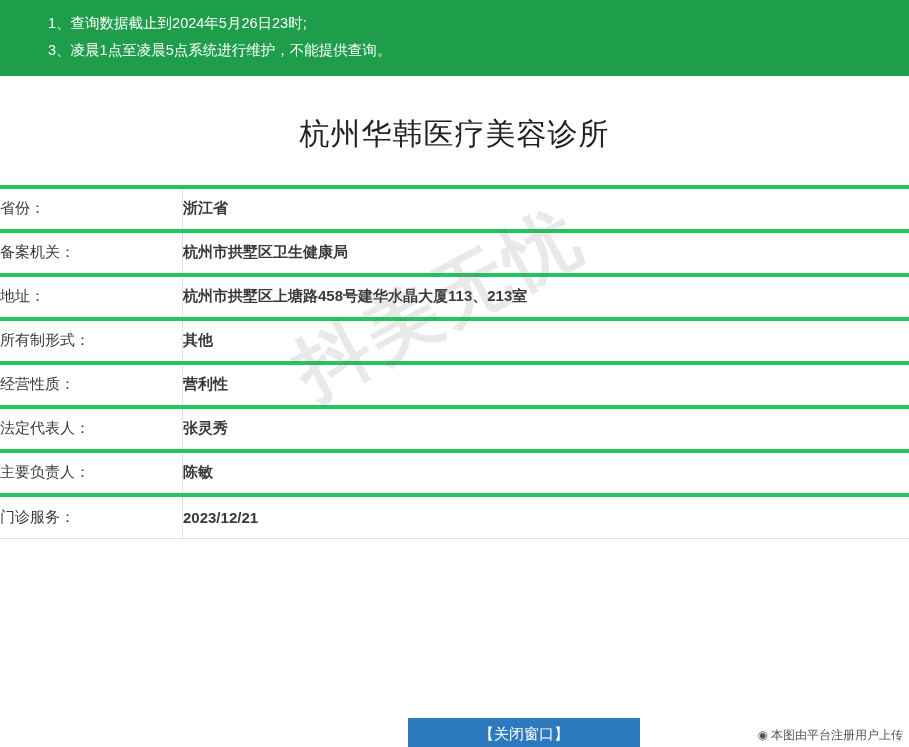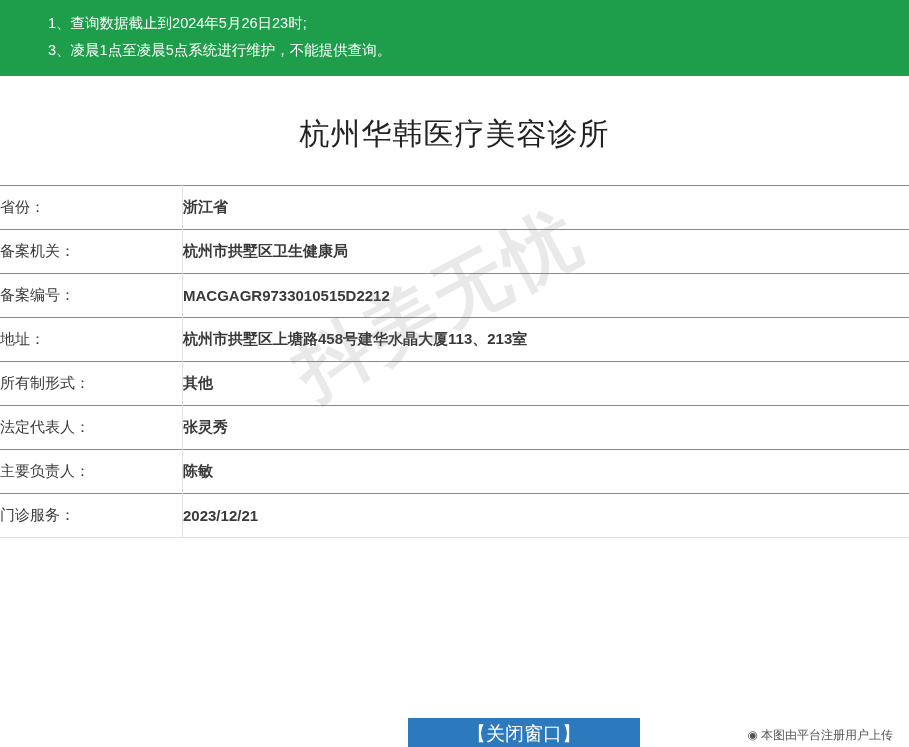--- a/index.html
+++ b/index.html
@@ -42,21 +42,21 @@
   
   .info-table {
     width: 909px;
     border-collapse: collapse;
     table-layout: fixed;
   }
   .info-table tr {
     height: 44px;
   }
   .info-table td {
-    border-top: 1px solid #22c55e;
+    border-top: 4px solid #22c55e;
     font-size: 15px;
     color: #3a3a3a;
     vertical-align: middle;
     padding: 0;
   }
   .info-table tr:last-child td {
     border-bottom: 1px solid #e2e2e2;
   }
   .cell-label {
     width: 182px;
@@ -95,30 +95,30 @@
     height: 29px;
   }
   .close-btn {
     position: absolute;
     left: 408px;
     top: 0;
     width: 232px;
     height: 29px;
     background: #2d79bd;
     color: #ffffff;
-    font-size: 19px;
+    font-size: 15px;
     text-align: center;
     line-height: 29px;
     border: none;
     cursor: pointer;
     font-family: "Liberation Sans", sans-serif;
   }
   .upload-note {
     position: absolute;
-    right: 16px;
+    right: 6px;
     top: 9px;
     font-size: 12px;
     color: #555555;
     white-space: nowrap;
   }
   .upload-note .cam {
     display: inline-block;
     margin-right: 3px;
     font-size: 12px;
   }
@@ -137,30 +137,30 @@
   <tbody>
     <tr>
       <td class="cell-label">省份：</td>
       <td class="cell-value">浙江省</td>
     </tr>
     <tr>
       <td class="cell-label">备案机关：</td>
       <td class="cell-value">杭州市拱墅区卫生健康局</td>
     </tr>
     <tr>
-      <td class="cell-label">备案编号：</td>
-      <td class="cell-value">MACGAGR9733010515D2212</td>
-    </tr>
-    <tr>
       <td class="cell-label">地址：</td>
       <td class="cell-value">杭州市拱墅区上塘路458号建华水晶大厦113、213室</td>
     </tr>
     <tr>
       <td class="cell-label">所有制形式：</td>
       <td class="cell-value">其他</td>
+    </tr>
+    <tr>
+      <td class="cell-label">经营性质：</td>
+      <td class="cell-value">营利性</td>
     </tr>
     <tr>
       <td class="cell-label">法定代表人：</td>
       <td class="cell-value">张灵秀</td>
     </tr>
     <tr>
       <td class="cell-label">主要负责人：</td>
       <td class="cell-value">陈敏</td>
     </tr>
     <tr>

